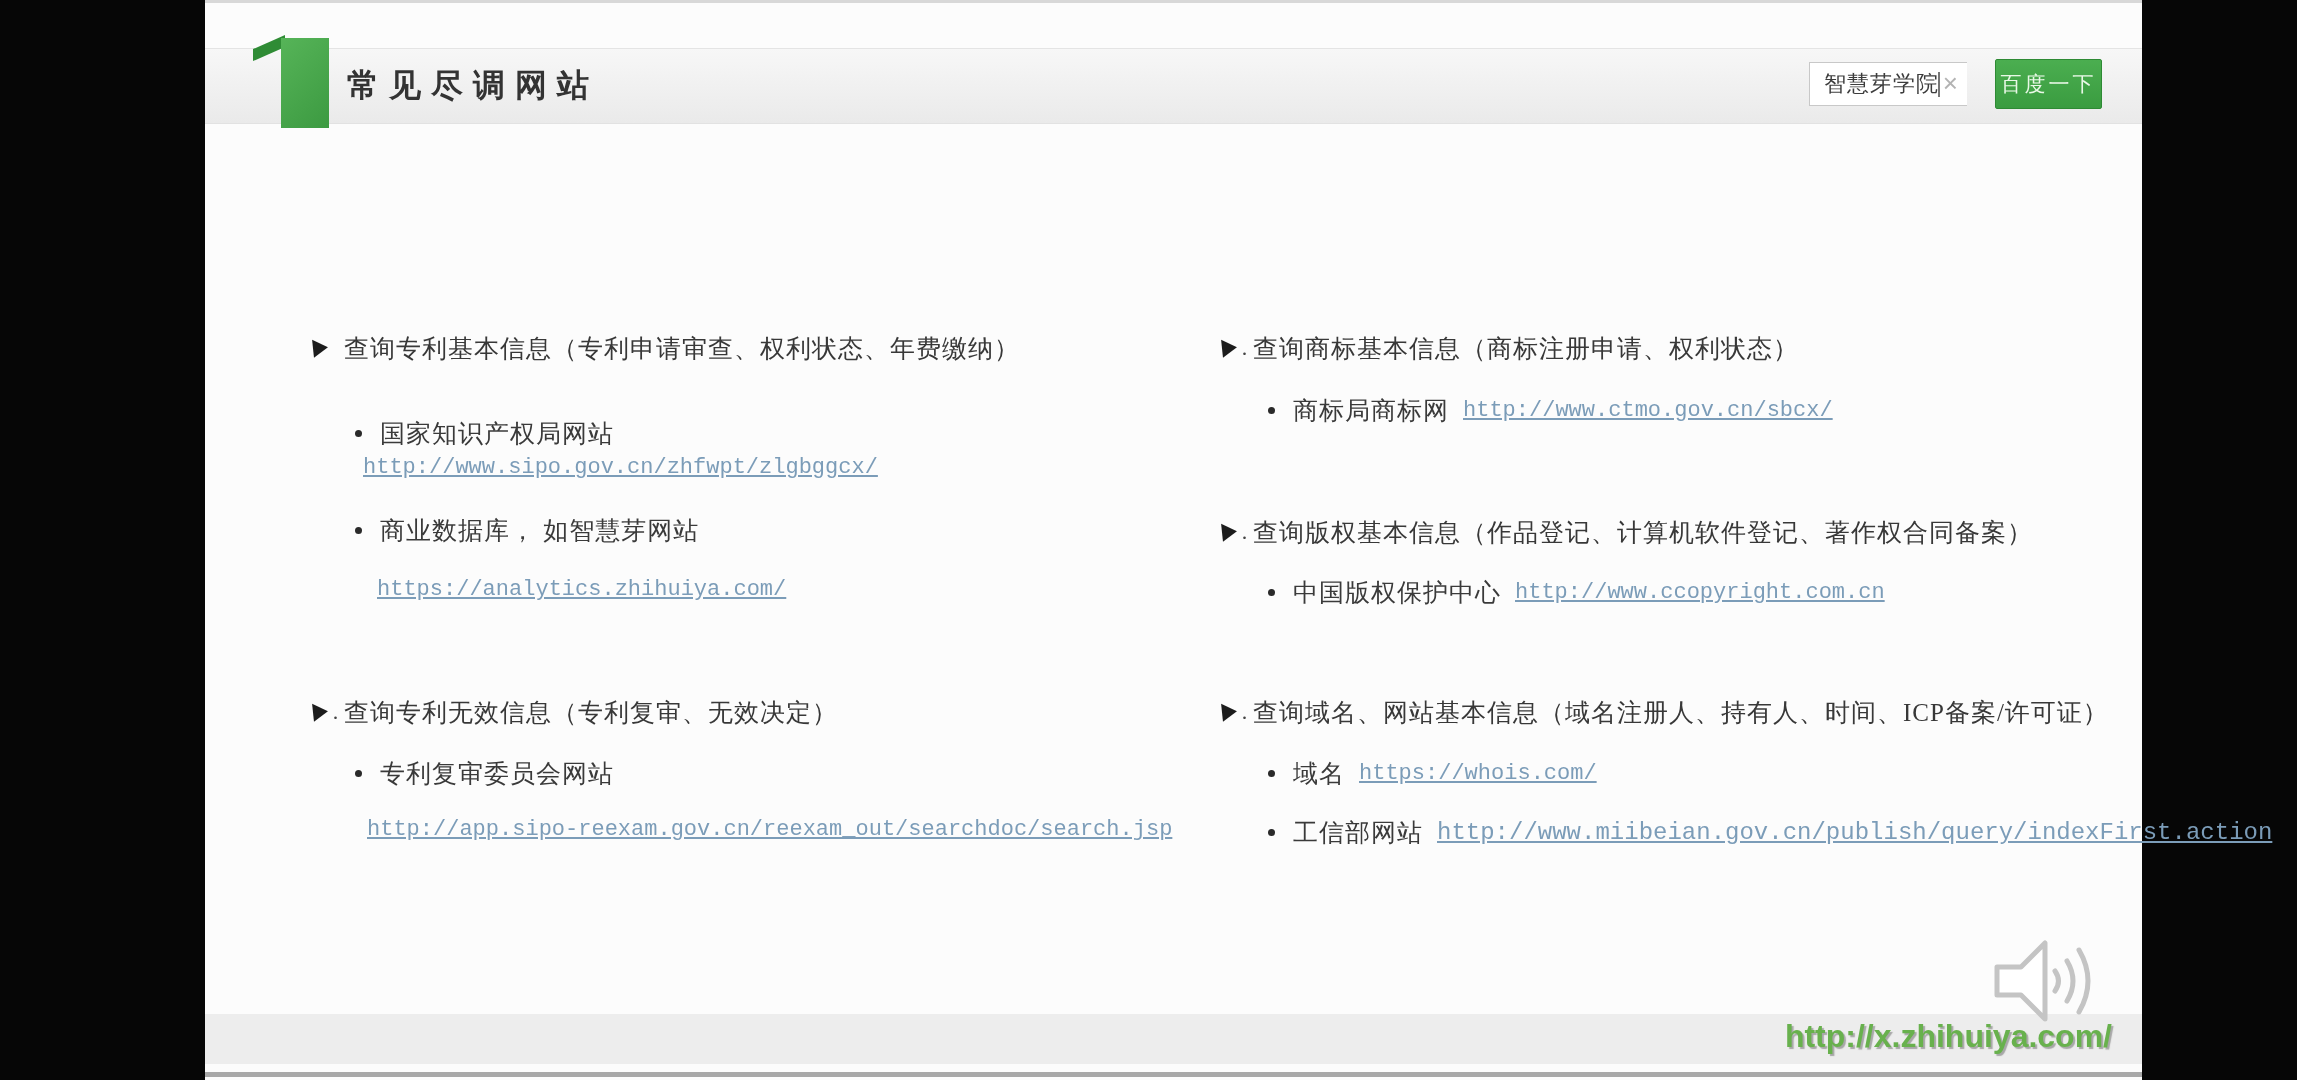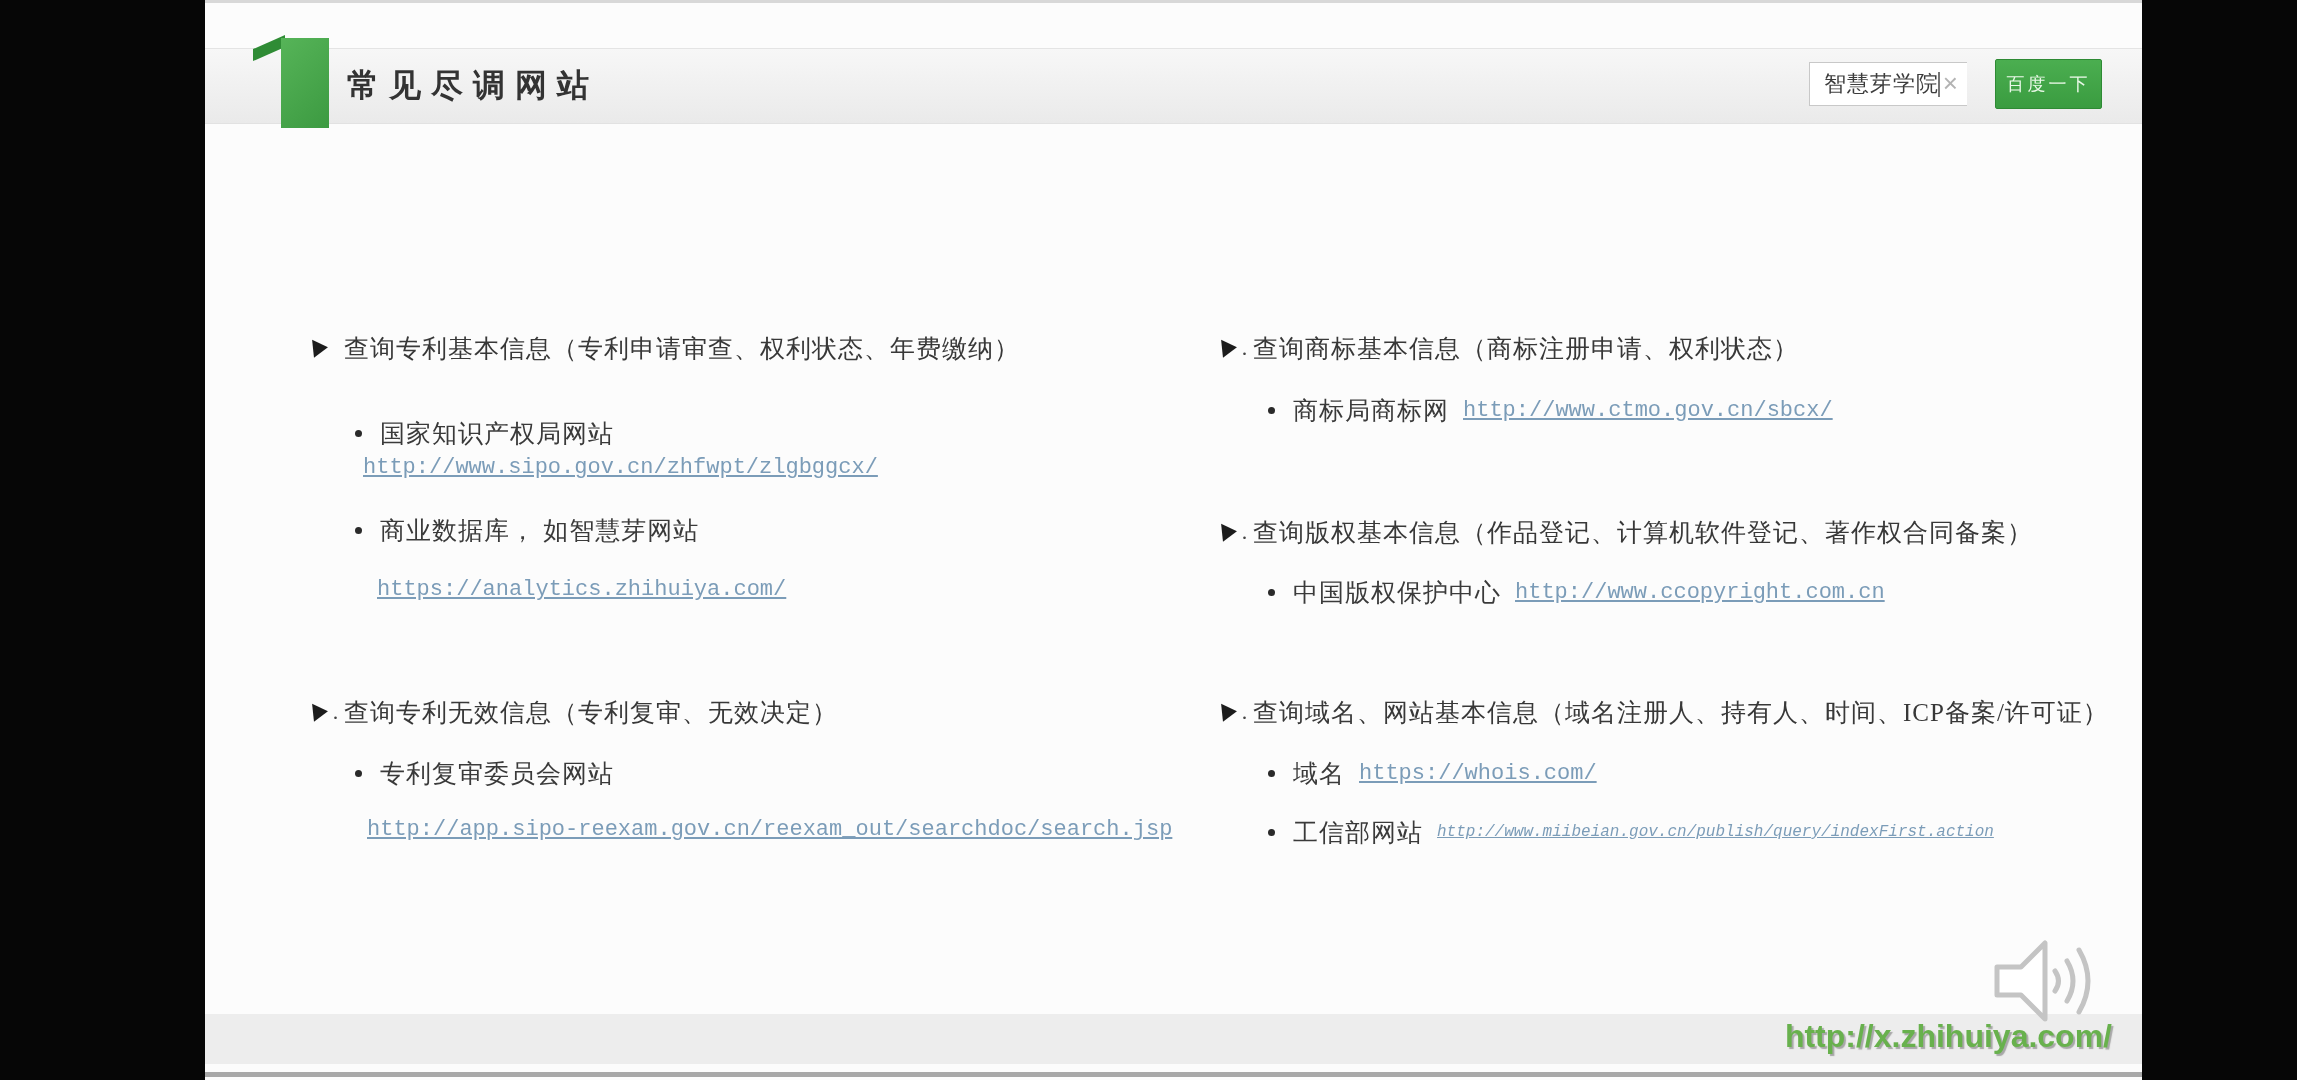--- a/index.html
+++ b/index.html
@@ -23,36 +23,36 @@
   
   .search-input{position:absolute;left:1604px;top:62px;width:158px;height:44px;background:#fff;
                 border:1px solid #c8c8c8;border-right:none;box-sizing:border-box;}
   .search-text{position:absolute;left:14px;top:0;height:42px;line-height:42px;font-size:22px;
                color:#3c3c3c;letter-spacing:1px;white-space:nowrap;}
   .caret{position:absolute;left:128px;top:9px;width:2px;height:25px;background:#777;}
   .search-clear{position:absolute;right:9px;top:0;height:42px;line-height:40px;font-size:26px;
                 color:#b3b3b3;font-family:"Liberation Sans",sans-serif;cursor:pointer;}
   .search-btn{position:absolute;left:1790px;top:59px;width:107px;height:50px;box-sizing:border-box;
               background:linear-gradient(#4bae50,#3a9c40);border:1px solid #2e8a34;border-radius:2px;
-              color:#e9f8e7;font-size:18px;letter-spacing:3px;text-align:center;line-height:48px;
+              color:#e9f8e7;font-size:21px;letter-spacing:3px;text-align:center;line-height:48px;
               font-family:"Liberation Sans",sans-serif;white-space:nowrap;cursor:pointer;}
 
   
   .hline{position:absolute;display:flex;align-items:center;height:36px;white-space:nowrap;
          font-size:25px;color:#383838;letter-spacing:1px;}
   .arrow{width:0;height:0;border-left:15px solid #1c1c1c;border-top:9px solid transparent;
          border-bottom:9px solid transparent;transform:rotate(-6deg);flex:0 0 auto;}
   .mdot{display:inline-block;width:16px;text-align:center;color:#444;font-size:22px;flex:0 0 auto;}
   .sline{position:absolute;display:flex;align-items:center;height:36px;white-space:nowrap;
          font-size:25px;color:#3a3a3a;letter-spacing:1px;}
   .dot-bullet{width:7px;height:7px;border-radius:50%;background:#2a2a2a;margin-right:18px;flex:0 0 auto;}
   .link{font-family:"Liberation Mono",monospace;font-size:22px;color:#7b9cb8;
         text-decoration:underline;letter-spacing:0;cursor:pointer;}
   .link.inline{margin-left:14px;}
-  .link.sm{font-size:16px;font-style:italic;}
+  .link.sm{font-size:24px;}
   .lline{position:absolute;height:32px;line-height:32px;white-space:nowrap;}
 
   
   .footer-band{position:absolute;left:0;top:1014px;width:100%;height:50px;background:#ededed;}
   .footer-url{position:absolute;right:30px;top:1018px;font-size:32px;font-weight:700;
               font-family:"Liberation Sans",sans-serif;color:#68b14d;white-space:nowrap;
               text-shadow:2px 2px 1px rgba(110,110,110,0.55);cursor:pointer;}
   .speaker{position:absolute;left:1780px;top:933px;}
 </style>
 </head>

